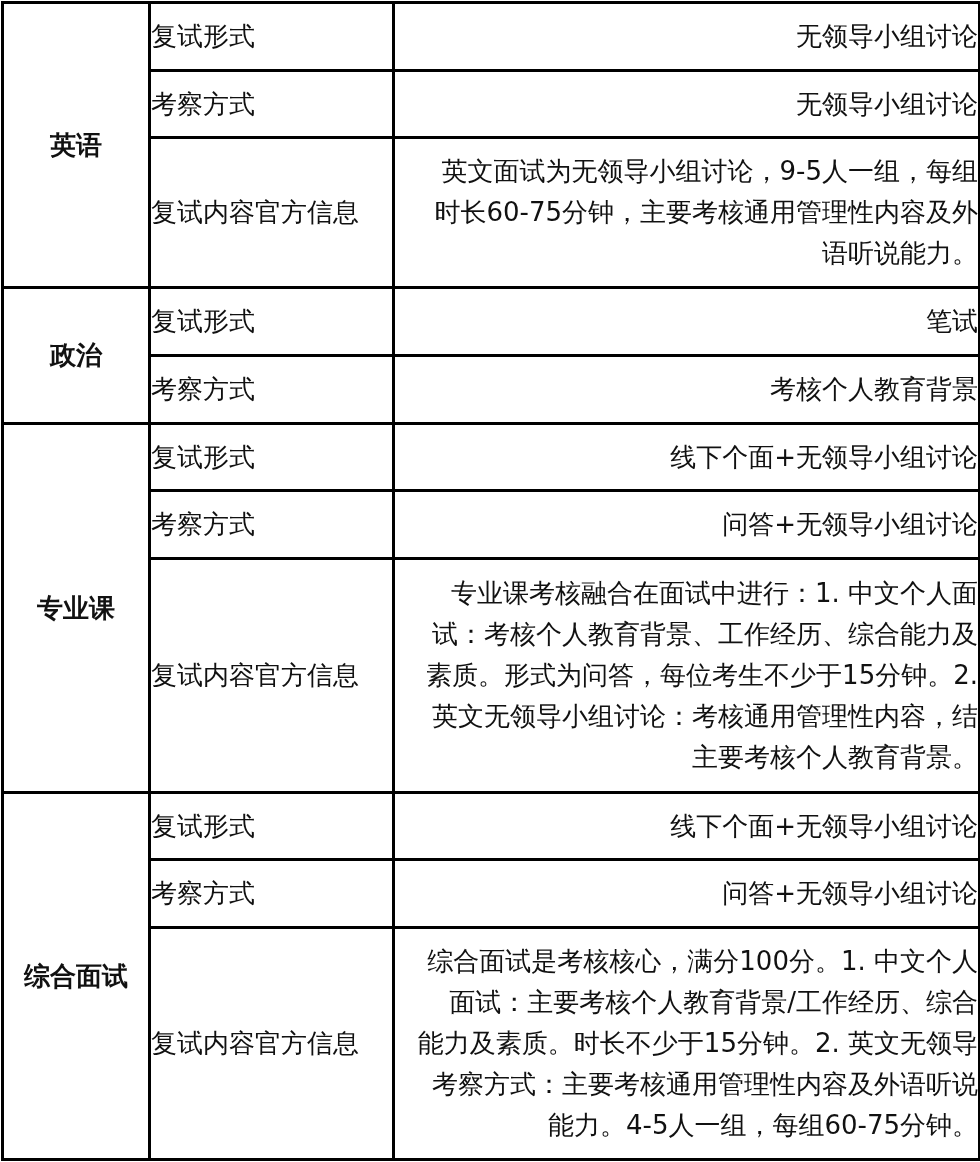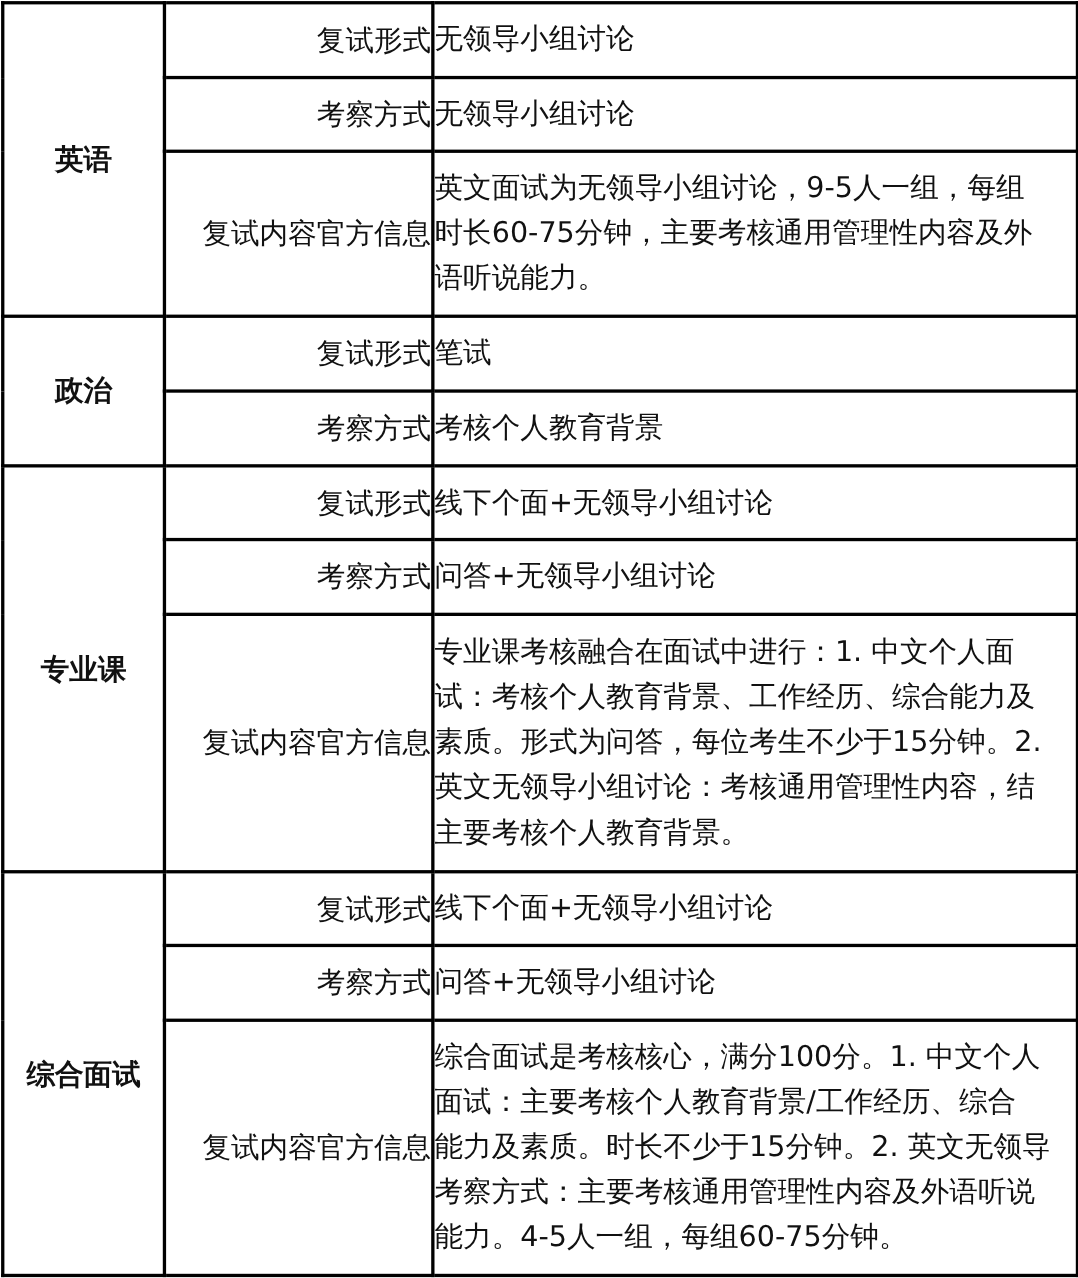--- a/index.html
+++ b/index.html
@@ -13,23 +13,23 @@
       font-size: 26px;
       color: #111111;
     }
     table.exam-table td {
       border: 3px solid #000000;
       padding: 0;
       vertical-align: middle;
       background: #ffffff;
     }
     td.subject { text-align: center; font-weight: bold; border-radius: 18px; }
-    td.label { text-align: right; }
+    td.label { text-align: left; }
     td.value { text-align: left; padding-left: 19px; padding-right: 4px; }
-    .line { line-height: 41px; white-space: nowrap; }
+    .line { line-height: 41px; white-space: nowrap; text-align: right; }
     tr.h68 { height: 68px; }
     tr.h67 { height: 67px; }
     tr.h150 { height: 150px; }
     tr.h234 { height: 234px; }
     tr.h232 { height: 232px; }
   </style>
 </head>
 <body>
 
 <div class="wrap">

